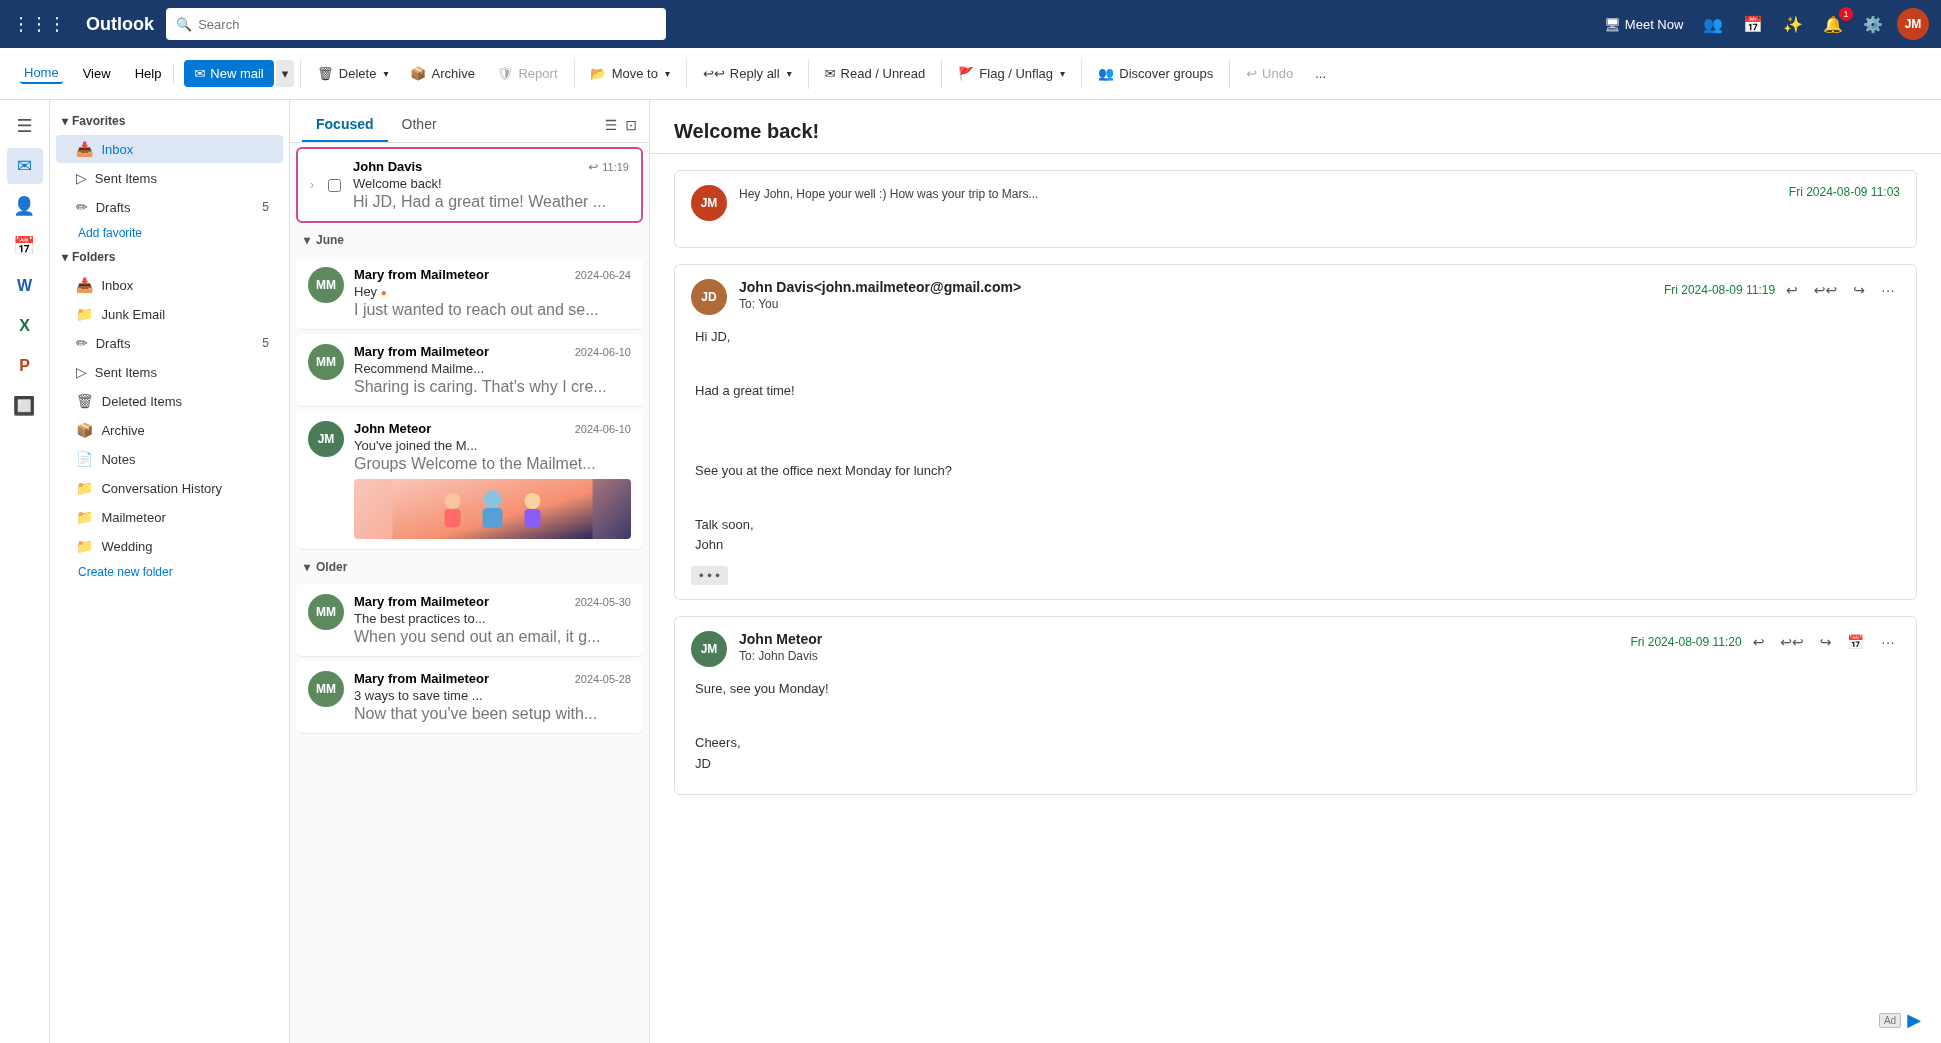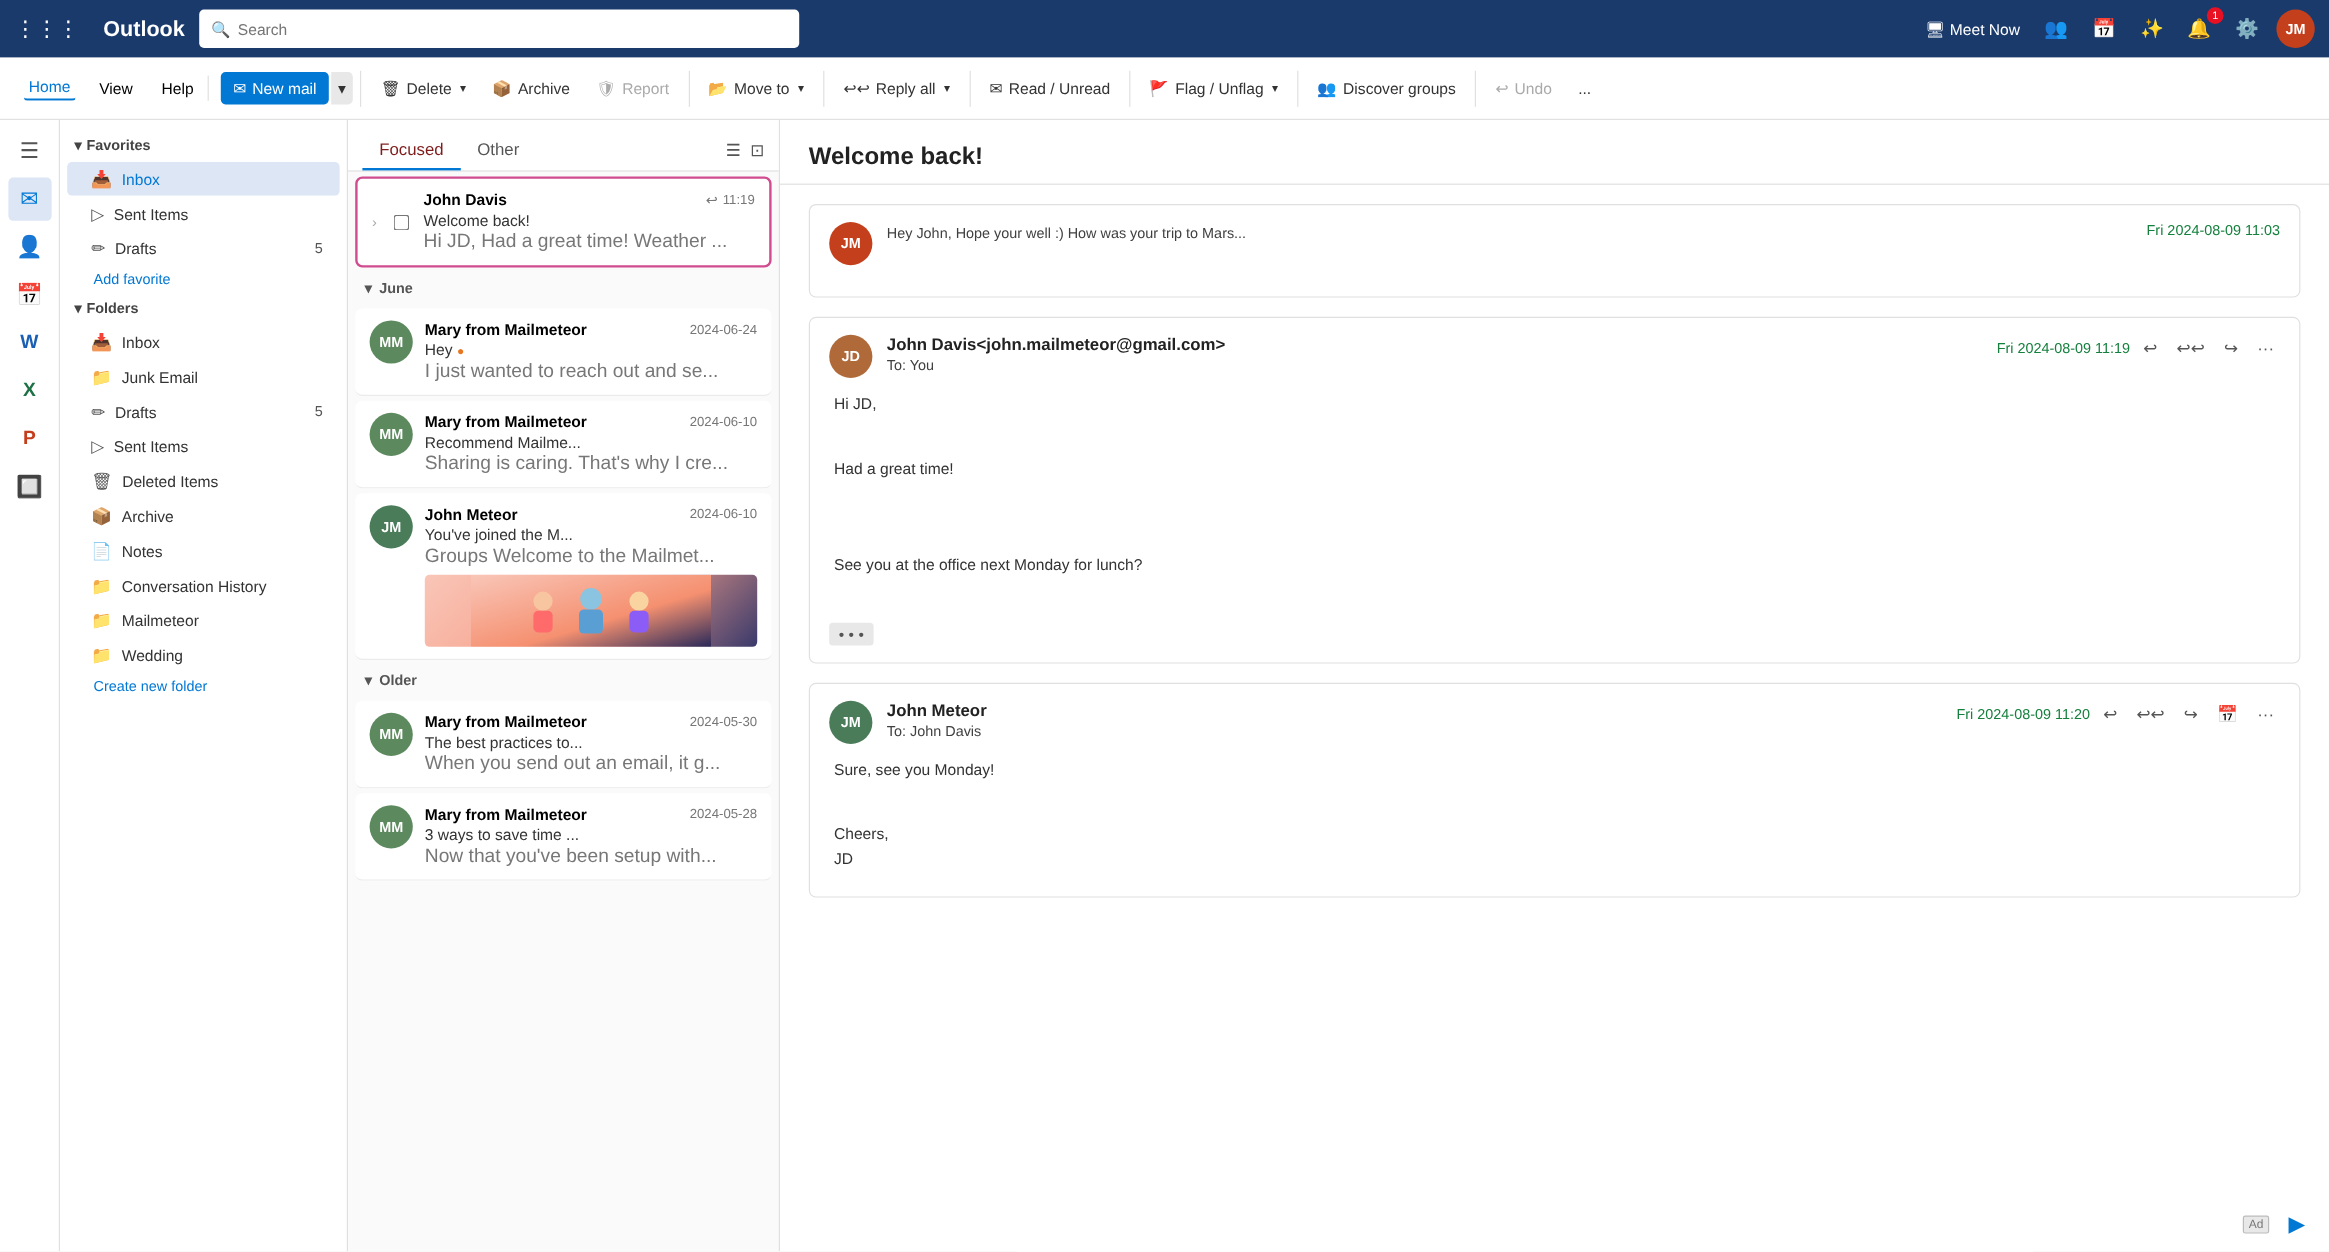--- a/index.html
+++ b/index.html
@@ -233,23 +233,23 @@
       background: white;
     }
     .email-tab {
       padding: 8px 14px;
       cursor: pointer;
       font-size: 14px;
       color: #555;
       border-bottom: 2px solid transparent;
     }
     .email-tab.active {
-      color: #7f1d1d;
+      color: #0369a1;
       border-bottom: 2px solid #0078d4;
-      font-weight: 400;
+      font-weight: 700;
     }
     .email-tab-actions {
       margin-left: auto;
       display: flex;
       gap: 8px;
       color: #555;
       font-size: 14px;
     }
     .email-tab-actions span { cursor: pointer; }
     .email-list-scroll {
@@ -722,20 +722,21 @@
           </div>
         </div>
         <div class="message-body">
           <p>Hi JD,</p>
           <p>&nbsp;</p>
           <p>Had a great time!</p>
           <p>&nbsp;</p>
           <p>&nbsp;</p>
           <p>See you at the office next Monday for lunch?</p>
           <p>&nbsp;</p>
+          <p>Talk soon,<br>John</p>
         </div>
         <button class="ellipsis-btn">• • •</button>
       </div>
 
       <div class="message-block">
         <div class="message-header">
           <div class="avatar-circle" style="background:#4a7c59; width:36px; height:36px; font-size:12px;">JM</div>
           <div class="message-meta">
             <div class="message-from">John Meteor</div>
             <div class="message-to">To: John Davis</div>
@@ -751,19 +752,19 @@
         </div>
         <div class="message-body">
           <p>Sure, see you Monday!</p>
           <p>&nbsp;</p>
           <p>Cheers,<br>JD</p>
         </div>
       </div>
 
     </div>
 
-    <div style="position: absolute; bottom: 12px; right: 20px; display: flex; align-items: center; gap: 16px;">
+    <div style="position: absolute; bottom: 12px; right: 20px; display: flex; align-items: center; gap: 6px;">
       <span style="background:#e8e8e8; border: 1px solid #bbb; border-radius: 2px; font-size:10px; padding: 1px 4px; color:#777;">Ad</span>
       <span style="color: #0078d4; font-size: 18px; cursor: pointer;">▶</span>
     </div>
   </div>
 
 </div>
 
 </body></html>

